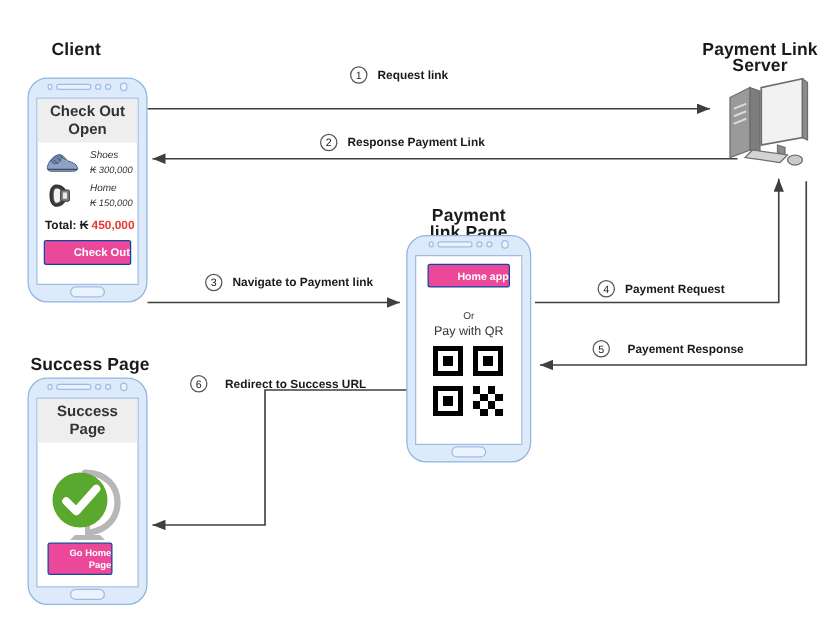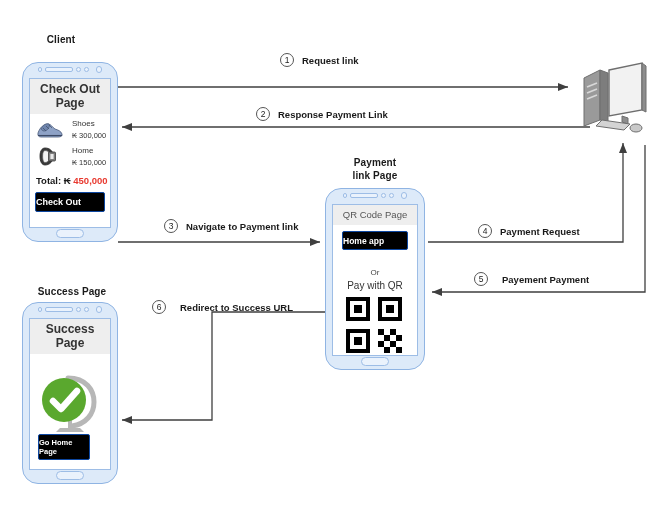--- a/index.html
+++ b/index.html
@@ -10,21 +10,21 @@
     overflow:hidden;
     position:relative;
     color:#1a1a1a;
   }
   .stage{position:absolute;left:0;top:0;width:668px;height:514px;}
   svg.wires{position:absolute;left:0;top:0;width:668px;height:514px;pointer-events:none;}
 
   
   .node-title{
     position:absolute;
-    font-size:10px;
+    font-size:14px;
     font-weight:700;
     color:#1a1a1a;
     text-align:center;
     letter-spacing:.1px;
     white-space:pre-line;
     line-height:13px;
   }
 
   
   .phone{
@@ -54,31 +54,31 @@
   .screen-header{
     background:#eeeeee;
     font-size:12px;font-weight:700;color:#333;
     text-align:center;padding:3px 0 4px;
     line-height:14px;
   }
   .screen-header.sm{font-size:9.5px;font-weight:400;color:#555;padding:3px 0;}
 
   
   .item-row{display:flex;align-items:center;margin:4px 0 0 6px;}
-  .item-text{margin-left:8px;}
+  .item-text{margin-left:8px;font-style:italic;}
   .item-name{font-size:8px;color:#333;line-height:11px;}
   .item-price{font-size:7.5px;color:#333;line-height:11px;margin-top:1px;}
   .total-line{
     font-size:9.5px;font-weight:700;color:#1a1a1a;
     margin:7px 0 0 6px;
   }
   .total-amt{color:#e8392f;}
   .btn-blue{
-    display:block;background:#000000;color:#fff;
-    font-size:9px;font-weight:700;text-align:left;
+    display:block;background:#ec4899;color:#fff;
+    font-size:9px;font-weight:700;text-align:right;
     border-radius:2px;border:1px solid #0d47a1;
     padding:4px 0;box-sizing:border-box;
   }
   .btn-checkout{width:70px;margin:6px auto 0;}
   .btn-openapp{width:66px;margin:6px auto 0;font-size:8.5px;padding:3.5px 0;}
   .btn-gohome{width:52px;margin:0;font-size:7.5px;padding:3px 0;position:absolute;left:8px;bottom:9px;}
 
   
   .shoe-svg,.belt-svg{display:block;}
 
@@ -127,22 +127,23 @@
       <path d="M428,242 L623,242 L623,143" marker-end="url(#arrow)"></path>
 
       <path d="M645,145 L645,292 L432,292" marker-end="url(#arrow)"></path>
 
       <path d="M330,312 L212,312 L212,420 L122,420" marker-end="url(#arrow)"></path>
     </g>
   </svg>
 
   <div class="node-title" style="left:16px;top:33px;width:90px;">Client</div>
 
-
-  <div class="node-title" style="left:330px;top:156px;width:90px;">Payment
+  <div class="node-title" style="left:548px;top:33px;width:120px;">Payment Link Server</div>
+
+  <div class="node-title" style="left:330px;top:166px;width:90px;">Payment
 link Page</div>
 
   <div class="node-title" style="left:17px;top:285px;width:110px;">Success Page</div>
 
   <div style="position:absolute;left:578px;top:60px;width:72px;height:76px;">
     <svg width="72" height="76" viewBox="0 0 72 76">
 
       <polygon points="6,18 22,10 22,60 6,66" fill="#9a9a9a" stroke="#6e6e6e" stroke-width="1"></polygon>
       <polygon points="22,10 30,13 30,62 22,60" fill="#7d7d7d" stroke="#6e6e6e" stroke-width="1"></polygon>
       <path d="M9,27 L19,23 M9,33 L19,29 M9,39 L19,35" stroke="#d8d8d8" stroke-width="1.6" fill="none"></path>
@@ -159,21 +160,21 @@
 
   <div class="phone" style="left:22px;top:62px;width:96px;height:180px;">
     <div class="top-bar">
       <span class="dot sm"></span>
       <span class="spk"></span>
       <span class="dot sm"></span>
       <span class="dot sm"></span>
       <span class="dot lg"></span>
     </div>
     <div class="screen">
-      <div class="screen-header">Check Out Page</div>
+      <div class="screen-header">Check Out Open</div>
 
       <div class="item-row">
         <span>
           <svg class="shoe-svg" width="28" height="20" viewBox="0 0 28 20">
             <path d="M2,13 C4,7 8,4 12,4 C15,4 16,7 19,9 C22,10 25,11 26,14 C26.6,16 25,17 22,17 L5,17 C2.8,17 1.4,15.5 2,13 Z" fill="#8ea2c6" stroke="#4a5b7a" stroke-width="0.8"></path>
             <path d="M5,9 C7,5 10,3 13,4 C14,6 13,8 11,10 C9,11.5 6.5,11.5 5,9 Z" fill="#6f85ad" stroke="#4a5b7a" stroke-width="0.7"></path>
             <path d="M13,5 L16,8 M10,6 L13,9 M7,8 L10,11" stroke="#3c4a66" stroke-width="0.7" fill="none"></path>
             <path d="M2,15.5 L26,15.5" stroke="#3c4a66" stroke-width="1.1" fill="none"></path>
           </svg>
         </span>
@@ -210,21 +211,20 @@
 
   <div class="phone" style="left:325px;top:188px;width:100px;height:182px;">
     <div class="top-bar">
       <span class="dot sm"></span>
       <span class="spk"></span>
       <span class="dot sm"></span>
       <span class="dot sm"></span>
       <span class="dot lg"></span>
     </div>
     <div class="screen">
-      <div class="screen-header sm">QR Code Page</div>
 
       <span class="btn-blue btn-openapp">Home app</span>
 
       <div class="or-text">Or</div>
 
       <div class="pay-qr-text">Pay with QR</div>
 
       <div class="qr-wrap">
         <svg width="62" height="62" viewBox="0 0 62 62" shape-rendering="crispEdges">
           <rect width="62" height="62" fill="#ffffff"></rect>
@@ -299,21 +299,21 @@
     <span>Navigate to Payment link</span>
   </div>
 
   <div class="step" style="left:478px;top:224px;">
     <span class="num">4</span>
     <span>Payment Request</span>
   </div>
 
   <div class="step gap" style="left:474px;top:272px;">
     <span class="num">5</span>
-    <span>Payement  Payment</span>
+    <span>Payement  Response</span>
   </div>
 
   <div class="step gap" style="left:152px;top:300px;">
     <span class="num">6</span>
     <span>Redirect to Success URL</span>
   </div>
 
 </div>
 
 </body></html>

